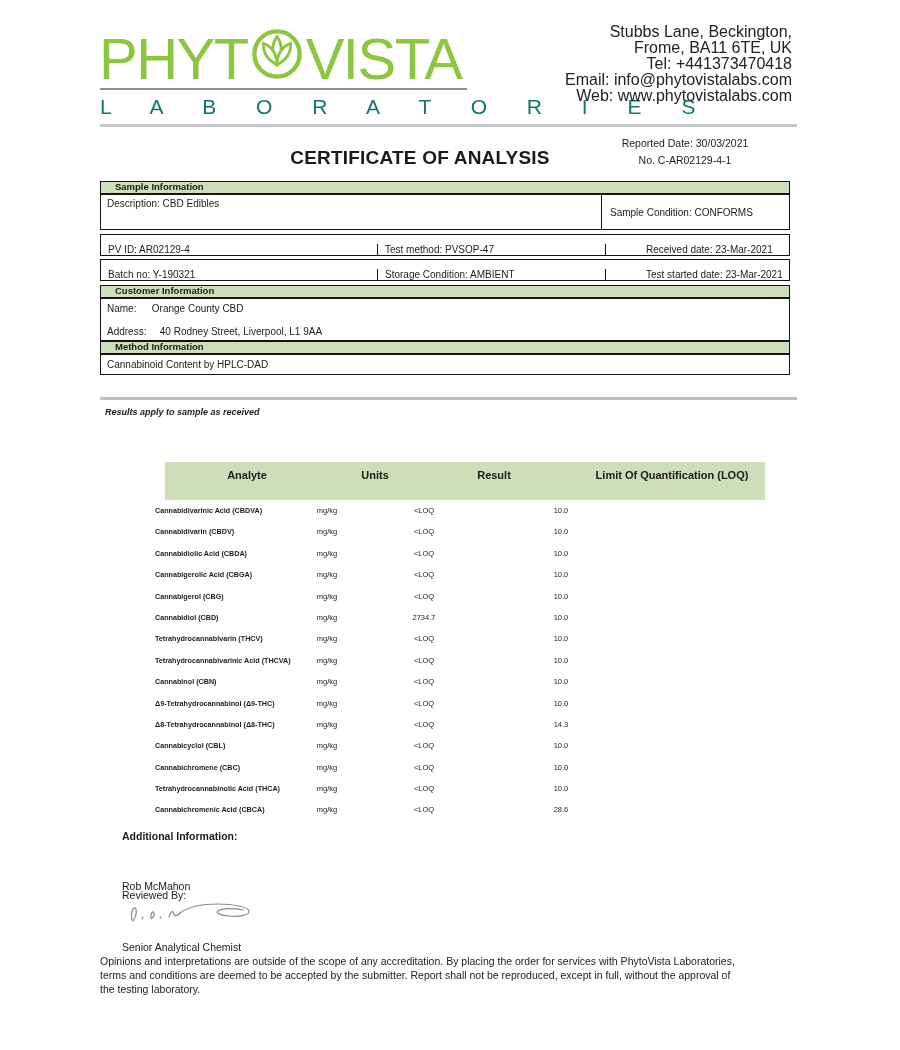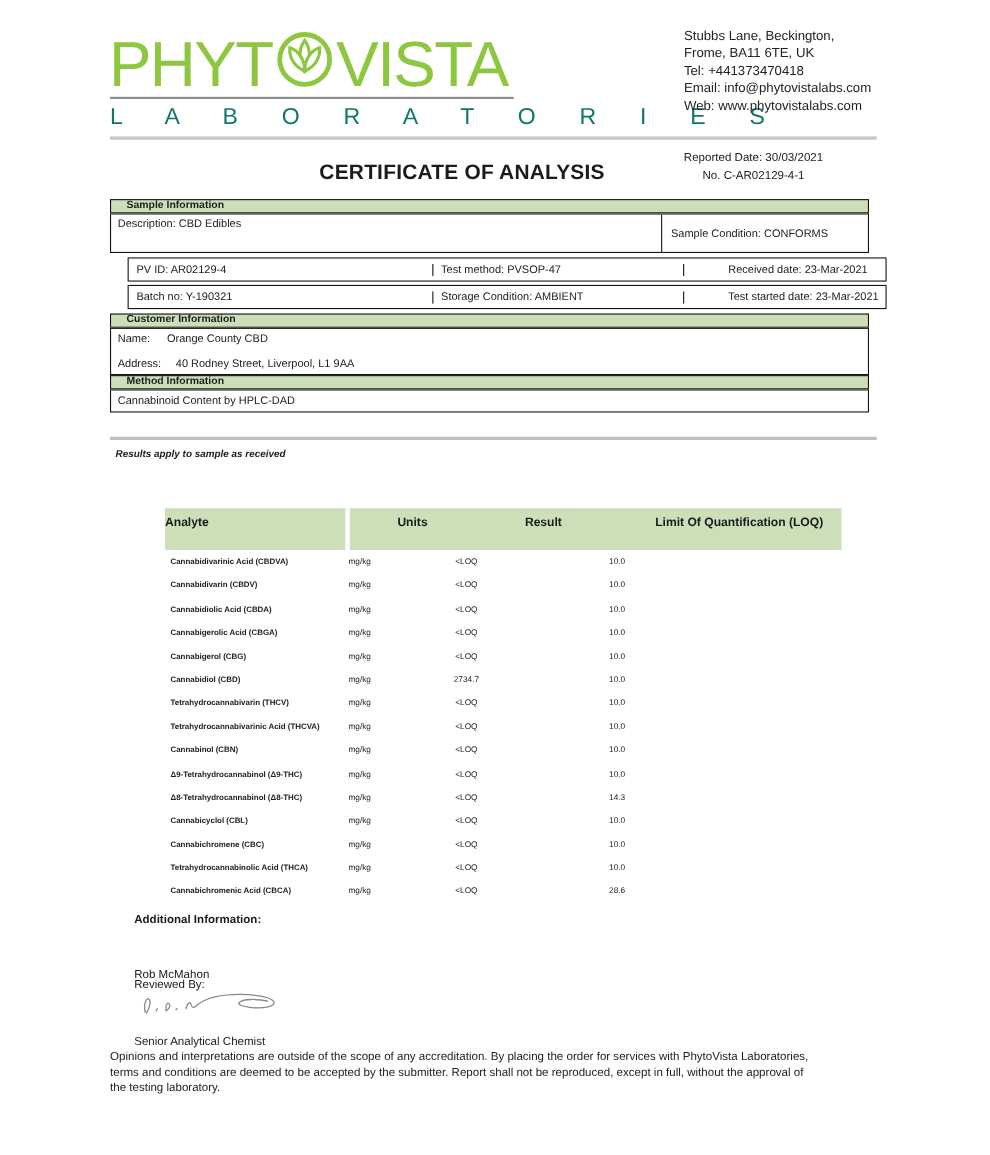--- a/index.html
+++ b/index.html
@@ -14,51 +14,51 @@
     font-family:"Liberation Sans",sans-serif;color:var(--ink);
   }
   
   .brand{position:absolute;left:99px;top:28px;display:flex;align-items:center;
     color:var(--green);font-size:58px;font-weight:400;letter-spacing:-1.5px;line-height:1;}
   .brand .leaf{margin:0 3px;display:inline-block;}
   .logo-rule-a{position:absolute;left:100px;top:88px;width:367px;height:2px;background:#8f8f8f;}
   .labs{position:absolute;left:100px;top:95px;font-size:21px;letter-spacing:17px;color:#0f766e;}
   .logo-rule-b{position:absolute;left:100px;top:124px;width:697px;height:3px;background:#c7c7c7;}
   
-  .contact{position:absolute;right:108px;top:24px;font-size:12px;line-height:16px;color:#222;}
+  .contact{position:absolute;right:108px;top:24px;text-align:right;font-size:16px;line-height:16px;color:#222;}
   .reported{position:absolute;left:585px;top:135px;width:200px;text-align:center;font-size:10.5px;line-height:17px;}
   .title{position:absolute;left:100px;top:147px;width:640px;text-align:center;font-size:19px;font-weight:bold;letter-spacing:.2px;}
   
   .bar{position:absolute;left:100px;width:690px;height:13px;background:var(--bar-green);
     border:1.5px solid var(--border);box-sizing:border-box;
     font-size:9.5px;font-weight:bold;line-height:10px;padding-left:14px;}
   .box{position:absolute;left:100px;width:690px;background:#fff;border:1.5px solid var(--border);box-sizing:border-box;font-size:10px;}
   .desc-box{top:194px;height:36px;}
   .desc-text{position:absolute;left:6px;top:3px;}
   .cond-cell{position:absolute;left:500px;top:0;bottom:0;right:0;border-left:1.5px solid var(--border);
     display:flex;align-items:center;padding-left:8px;}
-  .trio{display:flex;height:22px;align-items:center;margin-left:16px;}
+  .trio{display:flex;height:22px;align-items:flex-end;}
   .trio .cell{display:flex;align-items:center;padding-left:7px;box-sizing:border-box;}
   .trio .c1{width:276px;}
   .trio .c2{width:228px;border-left:1.5px solid var(--border);}
   .trio .c3{flex:1;border-left:1.5px solid var(--border);padding-left:40px;}
   .row2{top:234px;height:22px;}
   .row3{top:259px;height:22px;}
   .cust-box{top:298px;height:43px;}
   .cust-line1{position:absolute;left:6px;top:4px;}
   .cust-line2{position:absolute;left:6px;top:27px;}
   .lbl-name{display:inline-block;width:42px;}
   .lbl-addr{display:inline-block;width:50px;}
   .method-box{top:354px;height:21px;display:flex;align-items:center;padding-left:6px;}
   .mid-rule{position:absolute;left:100px;top:397px;width:697px;height:3px;background:#bfbfbf;}
   .note{position:absolute;left:105px;top:407px;font-size:9px;font-weight:bold;font-style:italic;}
   
   .rtable{position:absolute;left:150px;top:462px;width:615px;}
   .rhead{position:absolute;top:0;height:38px;background:var(--bar-green);box-sizing:border-box;}
-  .rhead-left{left:0;width:164px;padding-top:7px;font-size:11px;font-weight:bold;}
+  .rhead-left{left:15px;width:164px;text-align:center;padding-top:7px;font-size:11px;font-weight:bold;}
   .rhead-right{left:168px;width:447px;}
   .rhead-right span{position:absolute;top:7px;transform:translateX(-50%);font-size:11px;font-weight:bold;white-space:nowrap;}
   .h-units{left:57px;} .h-result{left:176px;} .h-loq{left:354px;}
   .rrows{position:absolute;top:38px;left:0;width:615px;}
   .rrow{position:relative;height:21.4px;}
   .rrow span{position:absolute;top:0;line-height:21.4px;white-space:nowrap;}
   .c-analyte{left:5px;font-size:7.2px;font-weight:bold;}
   .c-units{left:177px;transform:translateX(-50%);font-size:7.5px;}
   .c-result{left:274px;transform:translateX(-50%);font-size:7.5px;}
   .c-loq{left:411px;transform:translateX(-50%);font-size:7.5px;}

